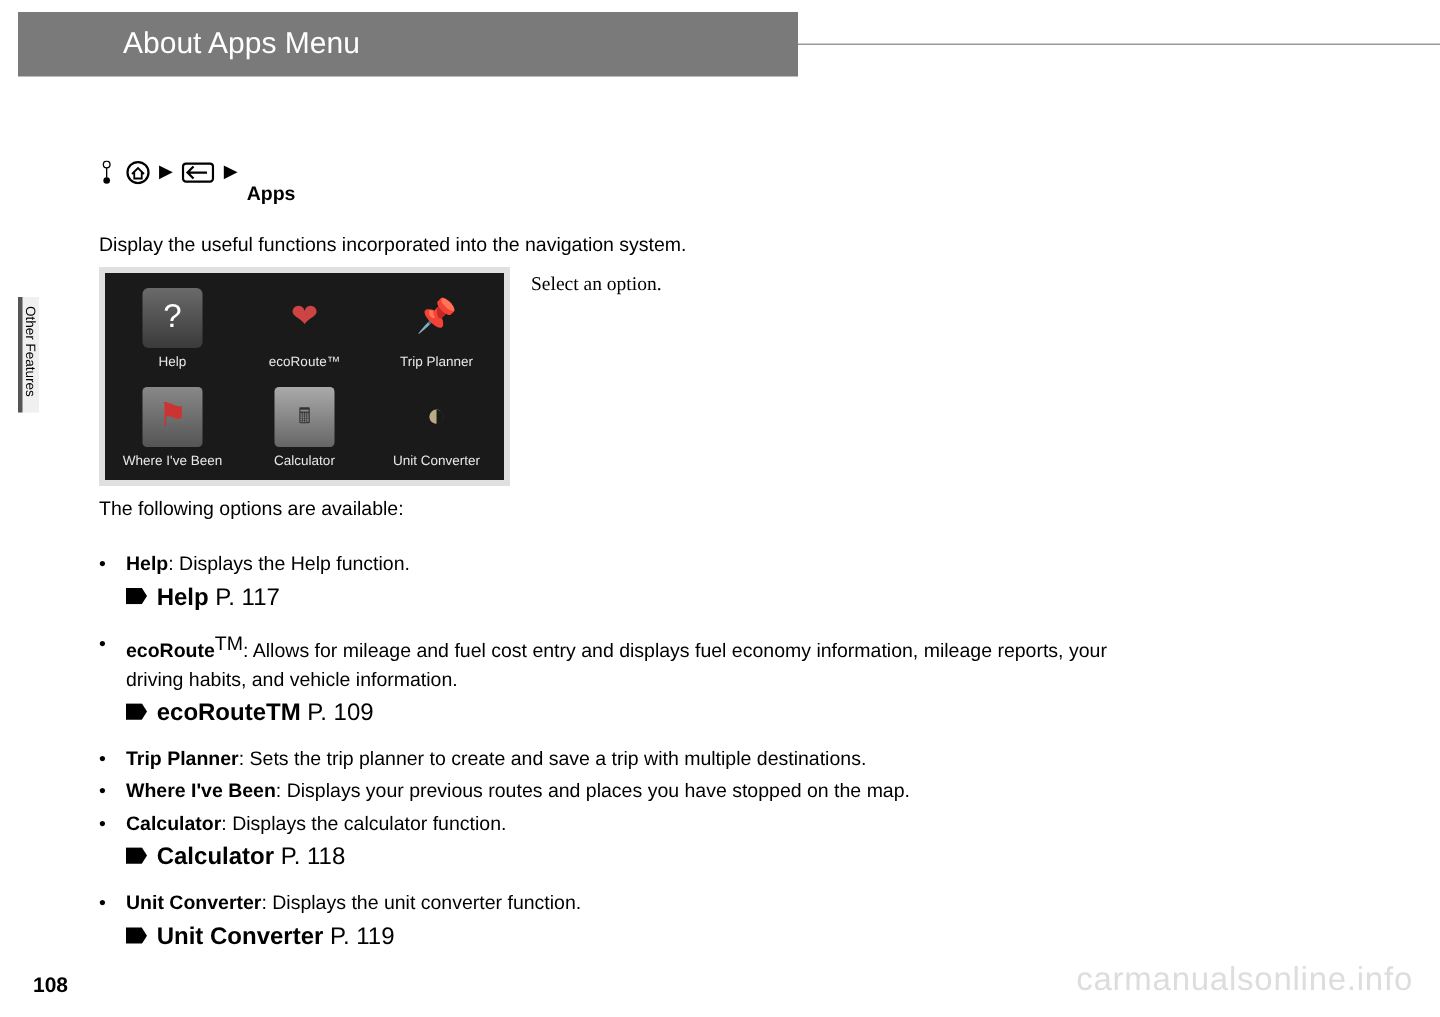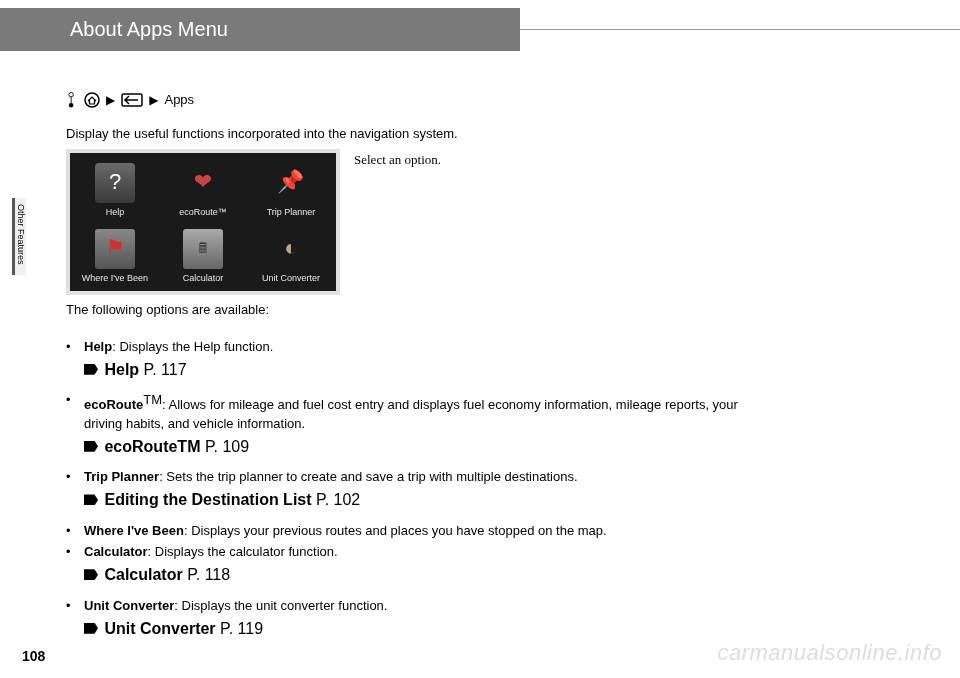--- a/index.html
+++ b/index.html
@@ -20,20 +20,21 @@
       align-items: center;
       margin-top: 8px;
     }
     .title-block {
       background: #7a7a7a;
       color: #fff;
       font-size: 20px;
       font-weight: 400;
       padding: 10px 28px 10px 70px;
       min-width: 520px;
+      margin-left: 12px;
     }
     .header-rule {
       flex: 1;
       border-bottom: 1px solid #999;
       margin-left: 0;
       height: 1px;
     }
     .content {
       margin-left: 66px;
       margin-top: 40px;
@@ -49,21 +50,22 @@
     }
     .thermo-icon {
       display: inline-block;
       width: 12px;
       height: 16px;
     }
     .arrow-sym {
       font-size: 12px;
     }
     .bold {
-      font-weight: normal;
+      font-weight: bold;
+      margin-top: 29px;
     }
     .intro-line {
       margin-bottom: 6px;
     }
     .screenshot-row {
       display: flex;
       gap: 14px;
       align-items: flex-start;
       margin-bottom: 6px;
     }
@@ -198,21 +200,20 @@
       bottom: 14px;
       font-size: 14px;
       font-weight: bold;
     }
     .watermark {
       position: absolute;
       right: 18px;
       bottom: 12px;
       font-size: 22px;
       color: #ddd;
-      font-style: italic;
       letter-spacing: 0.5px;
     }
   </style>
 </head>
 <body>
 
 <div class="header-bar">
   <div class="title-block">About Apps Menu</div>
   <div class="header-rule"></div>
 </div>
@@ -301,25 +302,20 @@
     <span class="ref-bold">ecoRouteTM</span>
     <span>P. 109</span>
   </div>
 
   <div class="bullet-item">
     <div class="bullet-dot">•</div>
     <div class="bullet-body">
       <span class="option-title">Trip Planner</span><span>: Sets the trip planner to create and save a trip with multiple destinations.</span>
     </div>
   </div>
-  <div class="ref-line">
-    <span class="ref-arrow"></span>
-    <span class="ref-bold">Editing the Destination List</span>
-    <span>P. 102</span>
-  </div>
 
   <div class="bullet-item">
     <div class="bullet-dot">•</div>
     <div class="bullet-body">
       <span class="option-title">Where I've Been</span><span>: Displays your previous routes and places you have stopped on the map.</span>
     </div>
   </div>
 
   <div class="bullet-item">
     <div class="bullet-dot">•</div>

